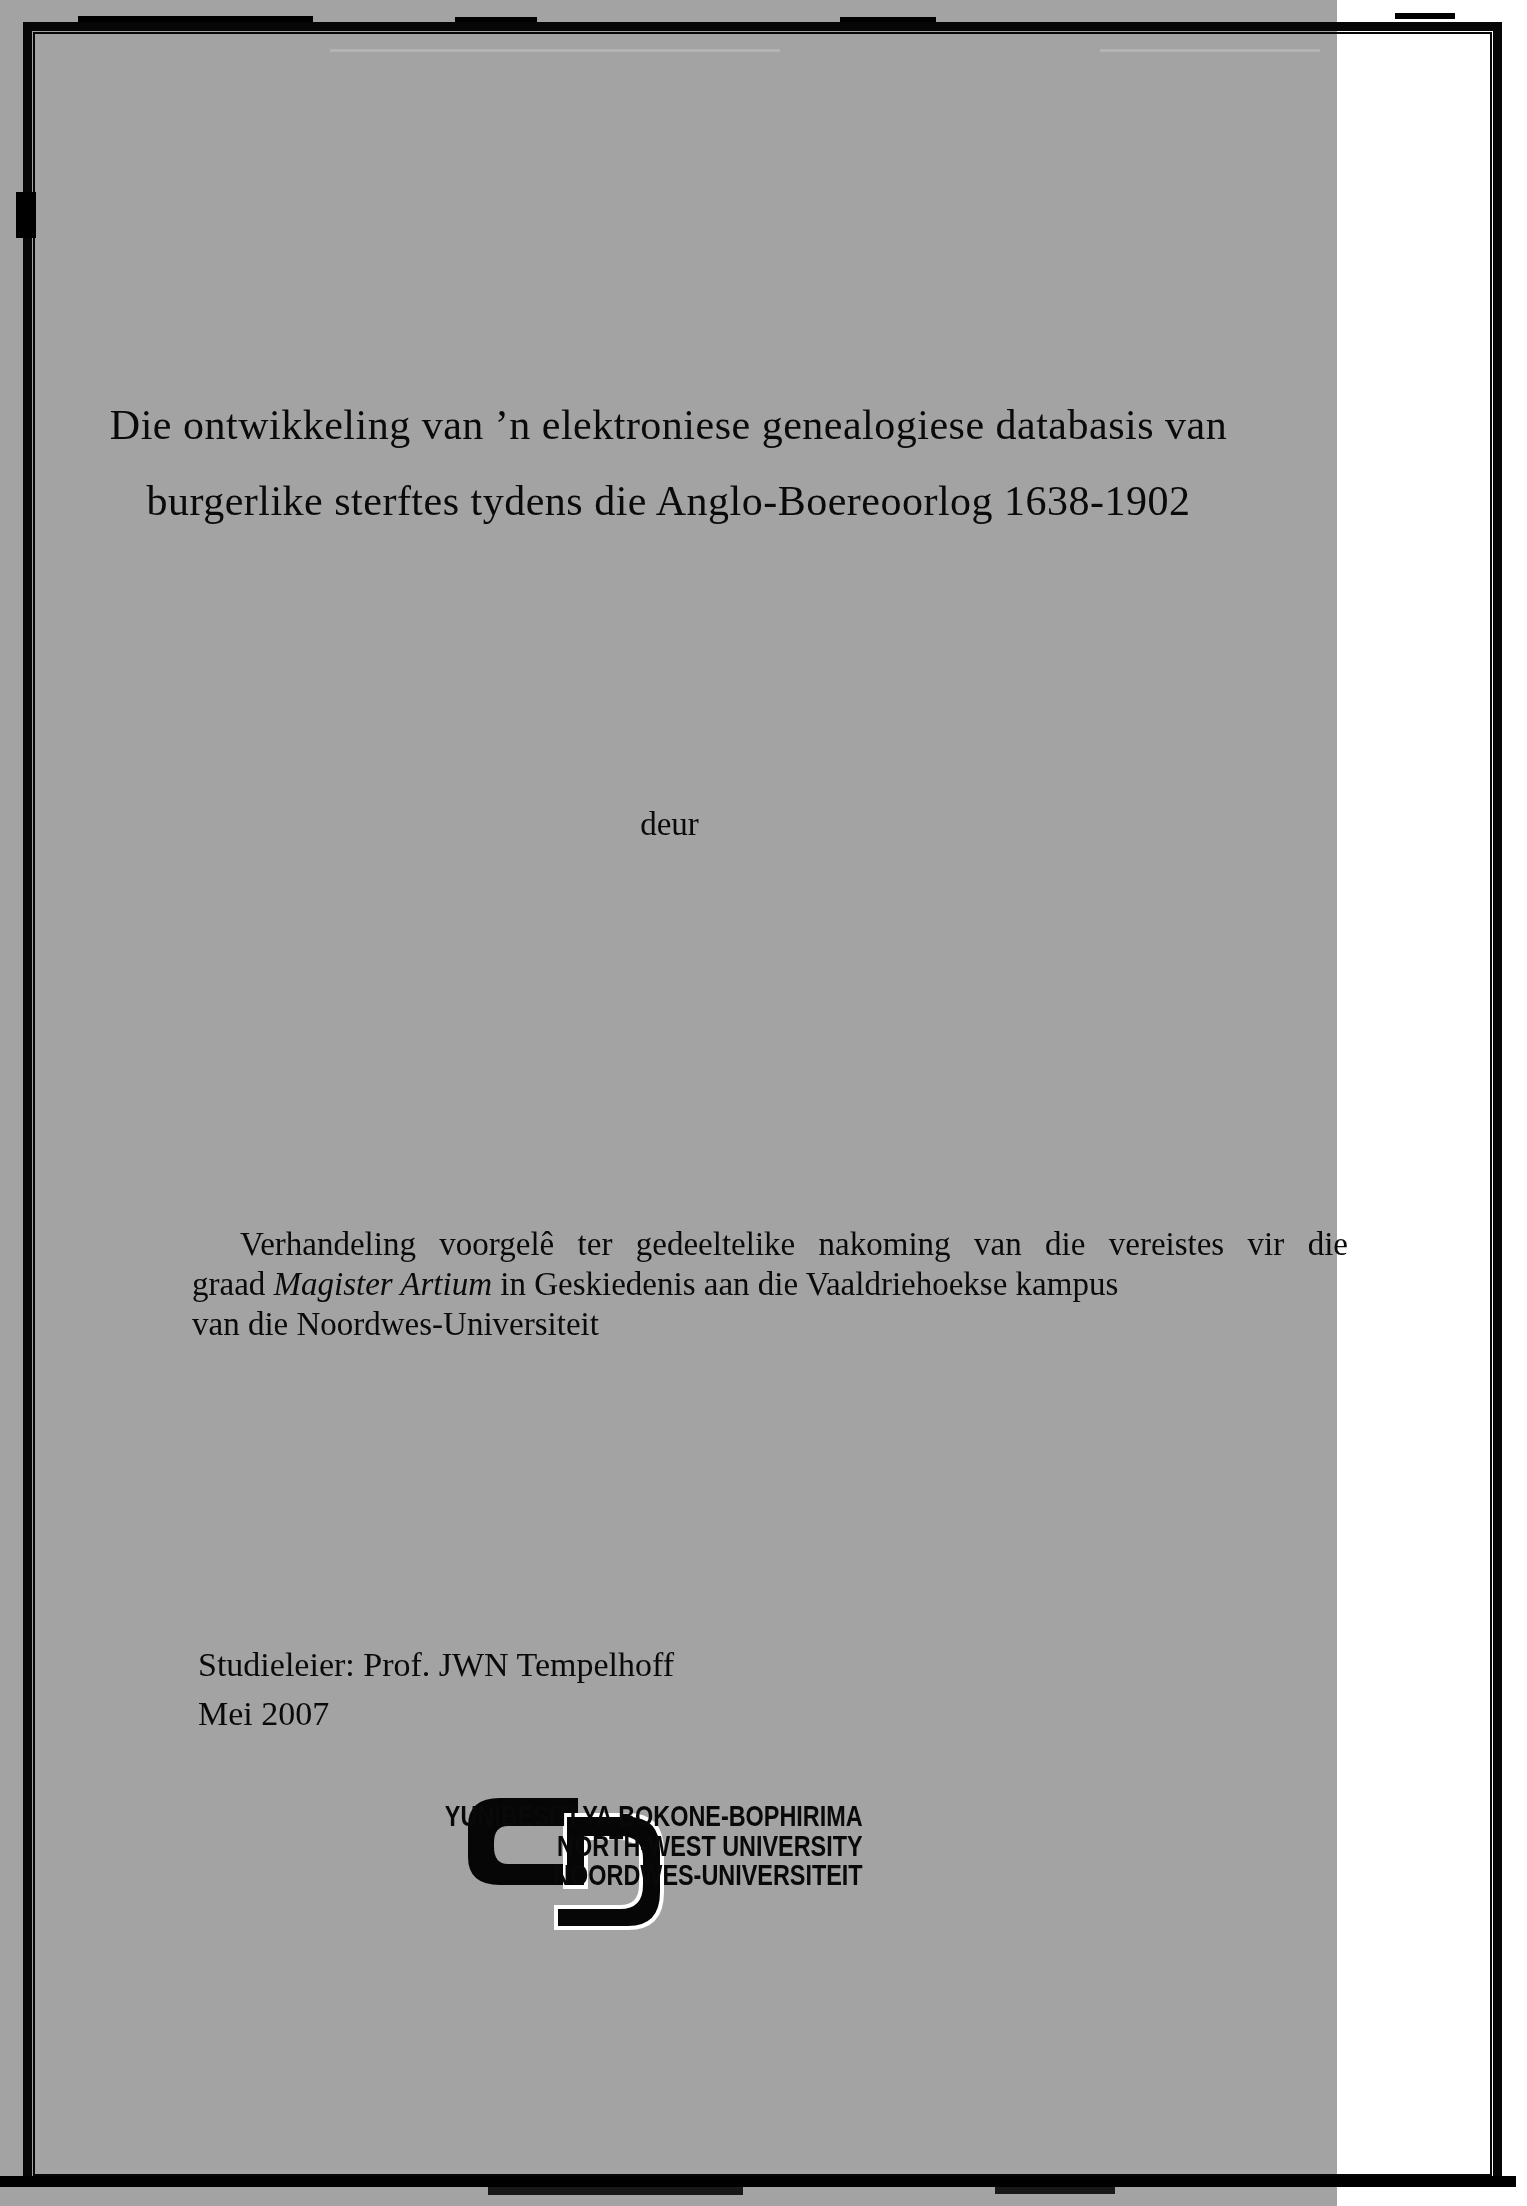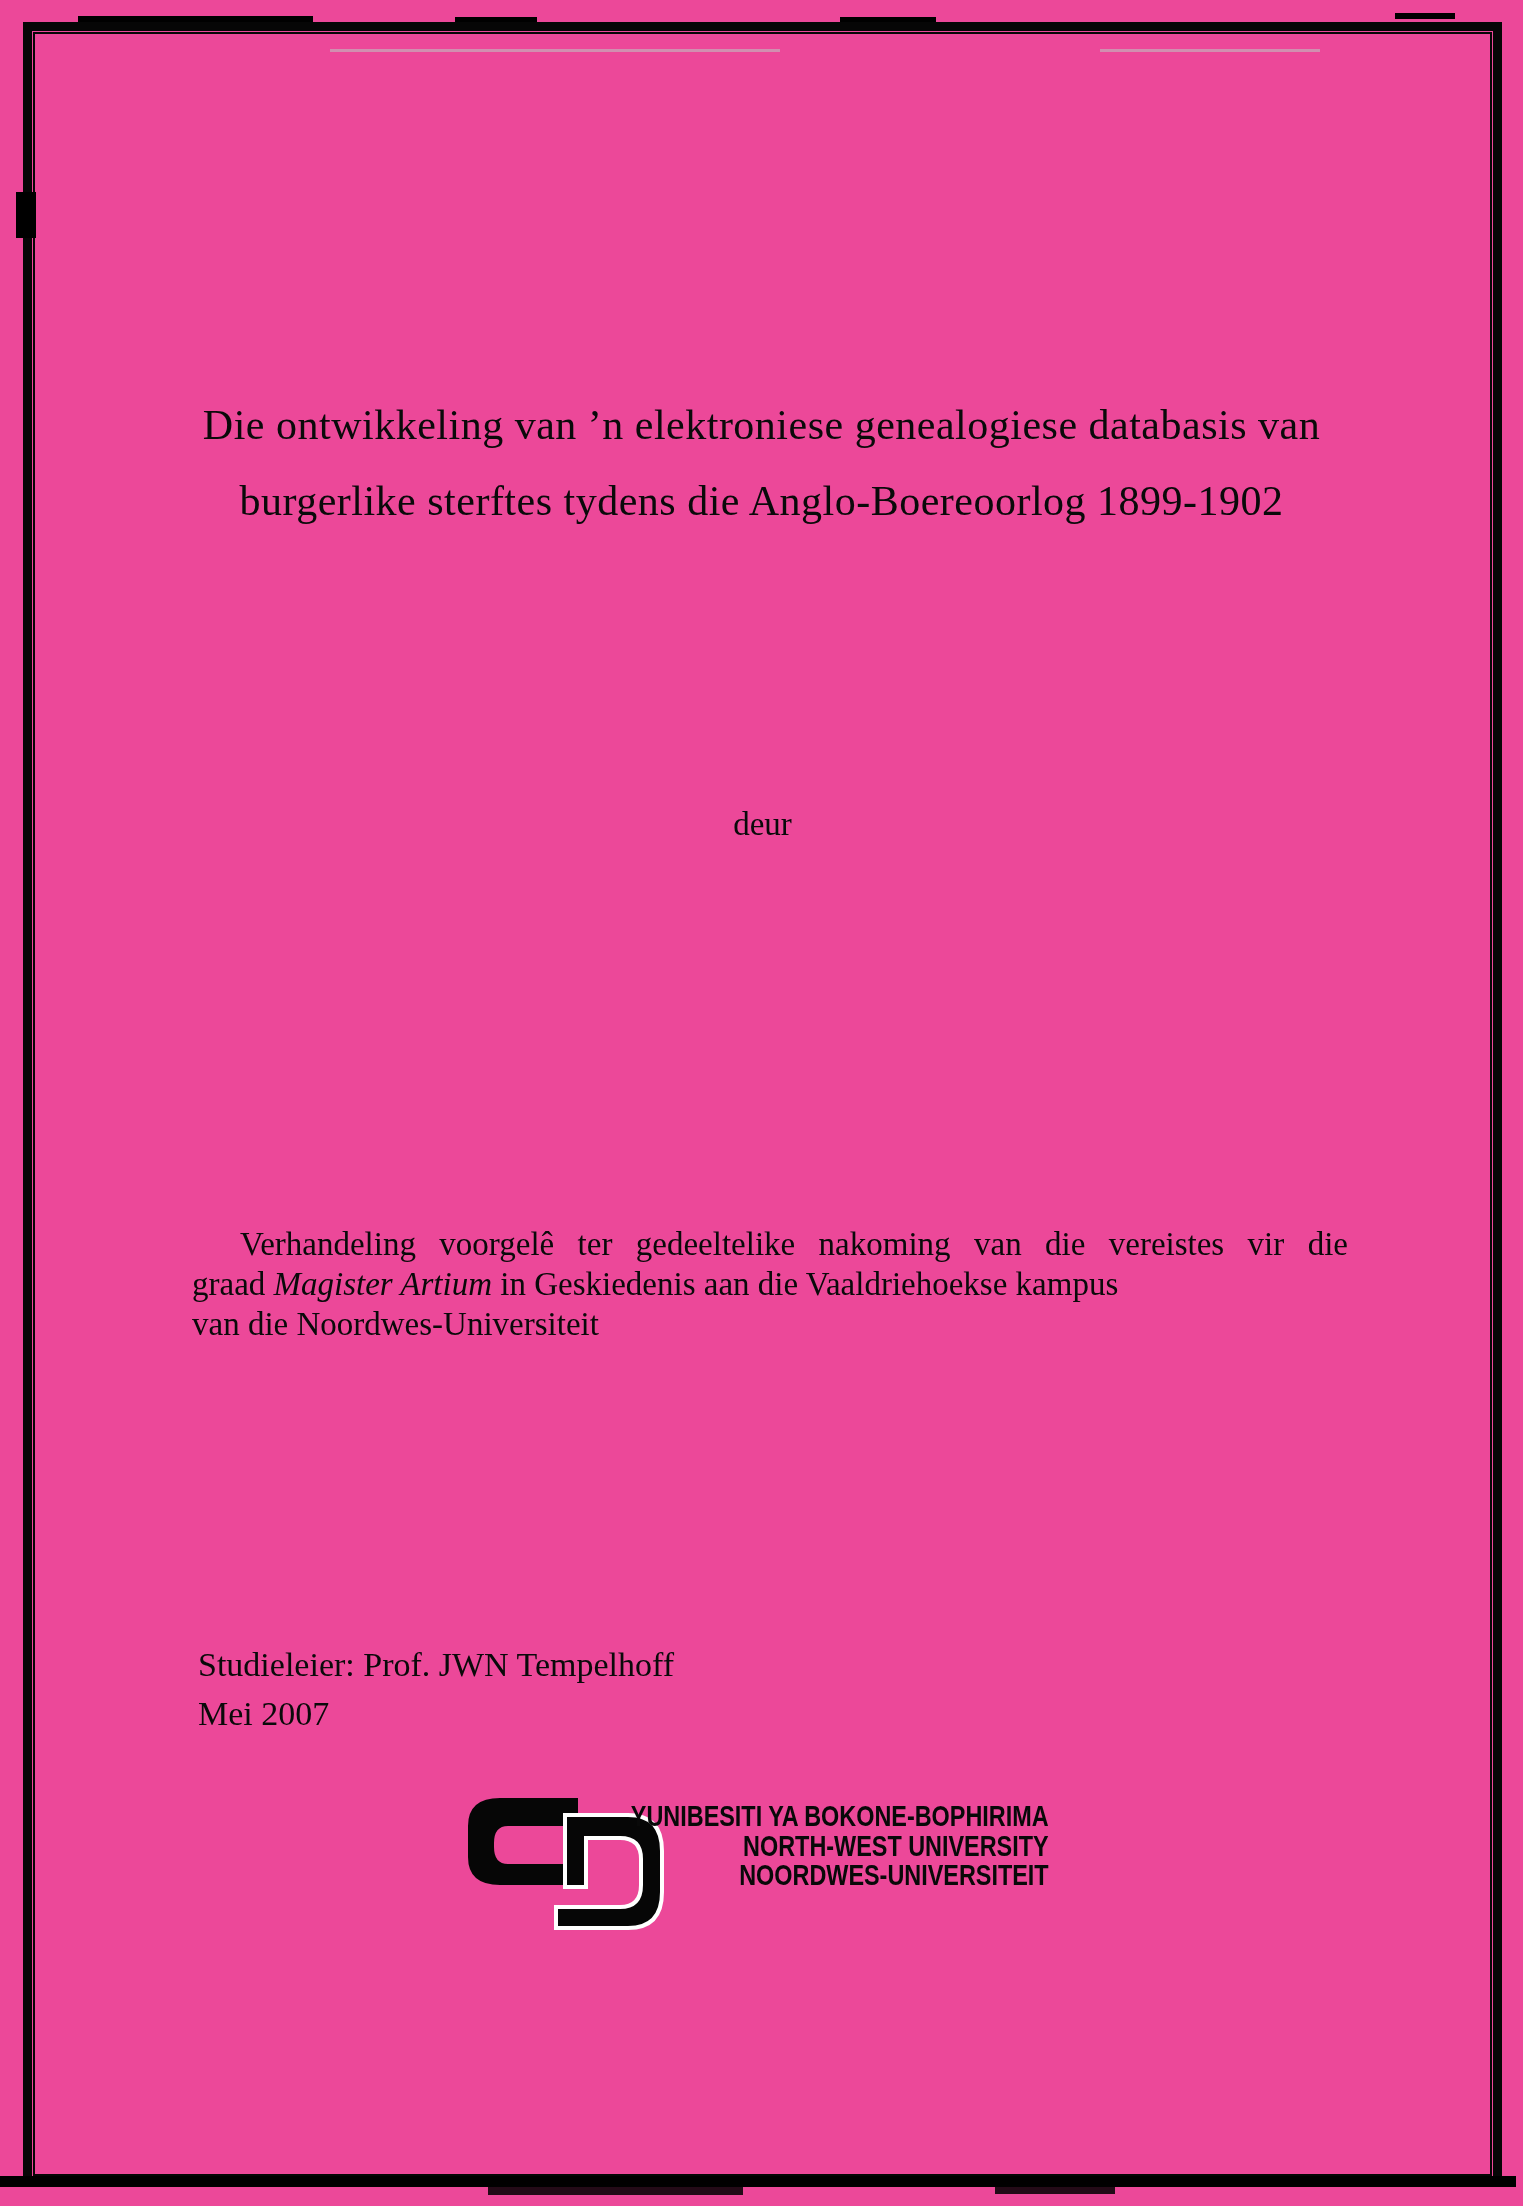--- a/index.html
+++ b/index.html
@@ -1,19 +1,19 @@
 <!DOCTYPE html>
 <html><head>
 <meta charset="utf-8">
 <style>
   html, body { margin: 0; padding: 0; background: #ffffff; }
   body { width: 1527px; height: 2206px; overflow: hidden; }
   .page {
-    position: relative; width: 1523px; height: 2206px;
-    background: #ec4899; color: #0a0a0a;
+    position: relative; width: 1337px; height: 2206px;
+    background: #a3a3a3; color: #0a0a0a;
     font-family: "Liberation Serif", "DejaVu Serif", serif;
   }
   .abs { position: absolute; }
   
   .frame-outer {
     position: absolute; left: 23px; top: 22px;
     width: 1461px; height: 2146px;
     border: 9px solid #060606;
   }
   .frame-inner {
@@ -58,21 +58,21 @@
   <div class="abs artifact" style="left:840px;top:17px;width:96px;height:5px;"></div>
   <div class="abs artifact" style="left:1395px;top:13px;width:60px;height:6px;"></div>
   <div class="abs artifact" style="left:16px;top:192px;width:20px;height:46px;"></div>
   <div class="abs artifact light" style="left:330px;top:49px;width:450px;height:3px;opacity:.6;"></div>
   <div class="abs artifact light" style="left:1100px;top:49px;width:220px;height:3px;opacity:.6;"></div>
   <div class="abs artifact" style="left:0;top:2176px;width:1516px;height:11px;"></div>
   <div class="abs artifact" style="left:488px;top:2187px;width:255px;height:8px;opacity:.85;"></div>
   <div class="abs artifact" style="left:995px;top:2187px;width:120px;height:7px;opacity:.85;"></div>
 
   <div class="abs title-line" style="top:402px;">Die ontwikkeling van ’n elektroniese genealogiese databasis van</div>
-  <div class="abs title-line" style="top:478px;">burgerlike sterftes tydens die Anglo-Boereoorlog 1899-1902</div>
+  <div class="abs title-line" style="top:478px;">burgerlike sterftes tydens die Anglo-Boereoorlog 1638-1902</div>
 
   <div class="abs byline" style="top:806px;">deur</div>
 
 
   <div class="abs submission">
     <div class="just">Verhandeling voorgelê ter gedeeltelike nakoming van die vereistes vir die</div>
     <div><span>graad </span><span class="it">Magister Artium</span><span> in Geskiedenis aan die Vaaldriehoekse kampus</span></div>
     <div>van die Noordwes-Universiteit</div>
   </div>
 

